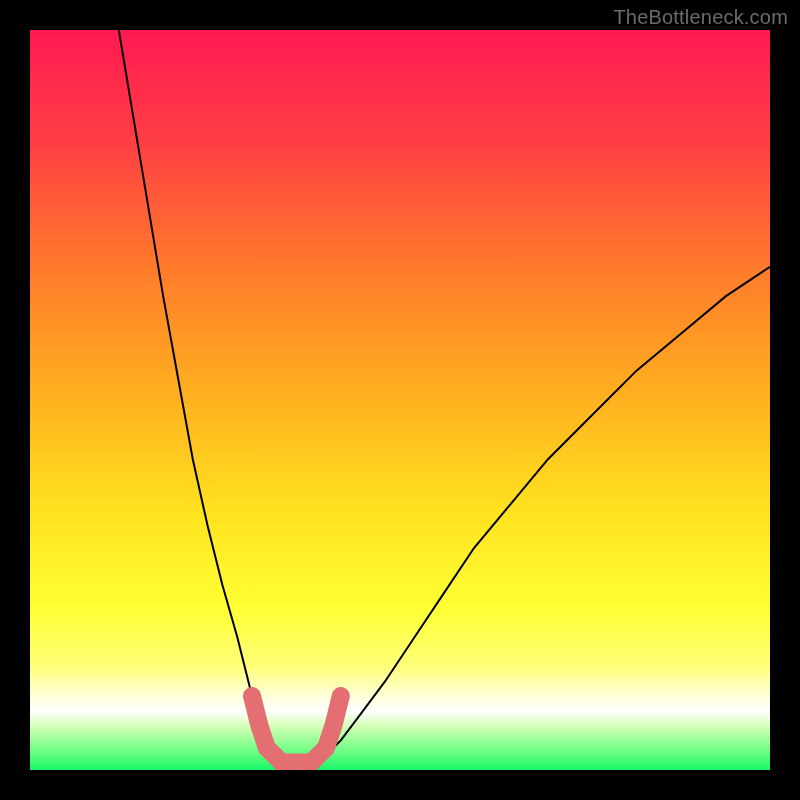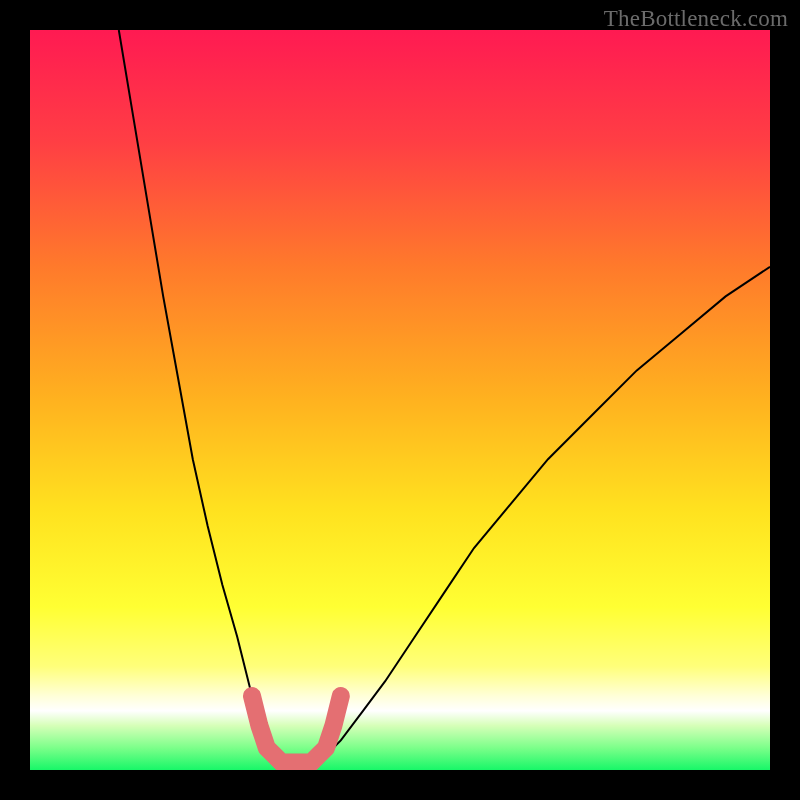--- a/index.html
+++ b/index.html
@@ -32,24 +32,23 @@
     left: 0;
     top: 0;
     width: 740px;
     height: 740px;
   }
   .watermark {
     position: absolute;
     top: 6px;
     right: 12px;
     color: #6b6b6b;
-    font-size: 23px;
+    font-size: 20px;
     font-weight: 500;
     letter-spacing: 0.2px;
-    font-family: Liberation Serif, serif;
   }
   svg.curve {
     position: absolute;
     left: 0;
     top: 0;
     width: 740px;
     height: 740px;
   }
 </style>
 </head>

